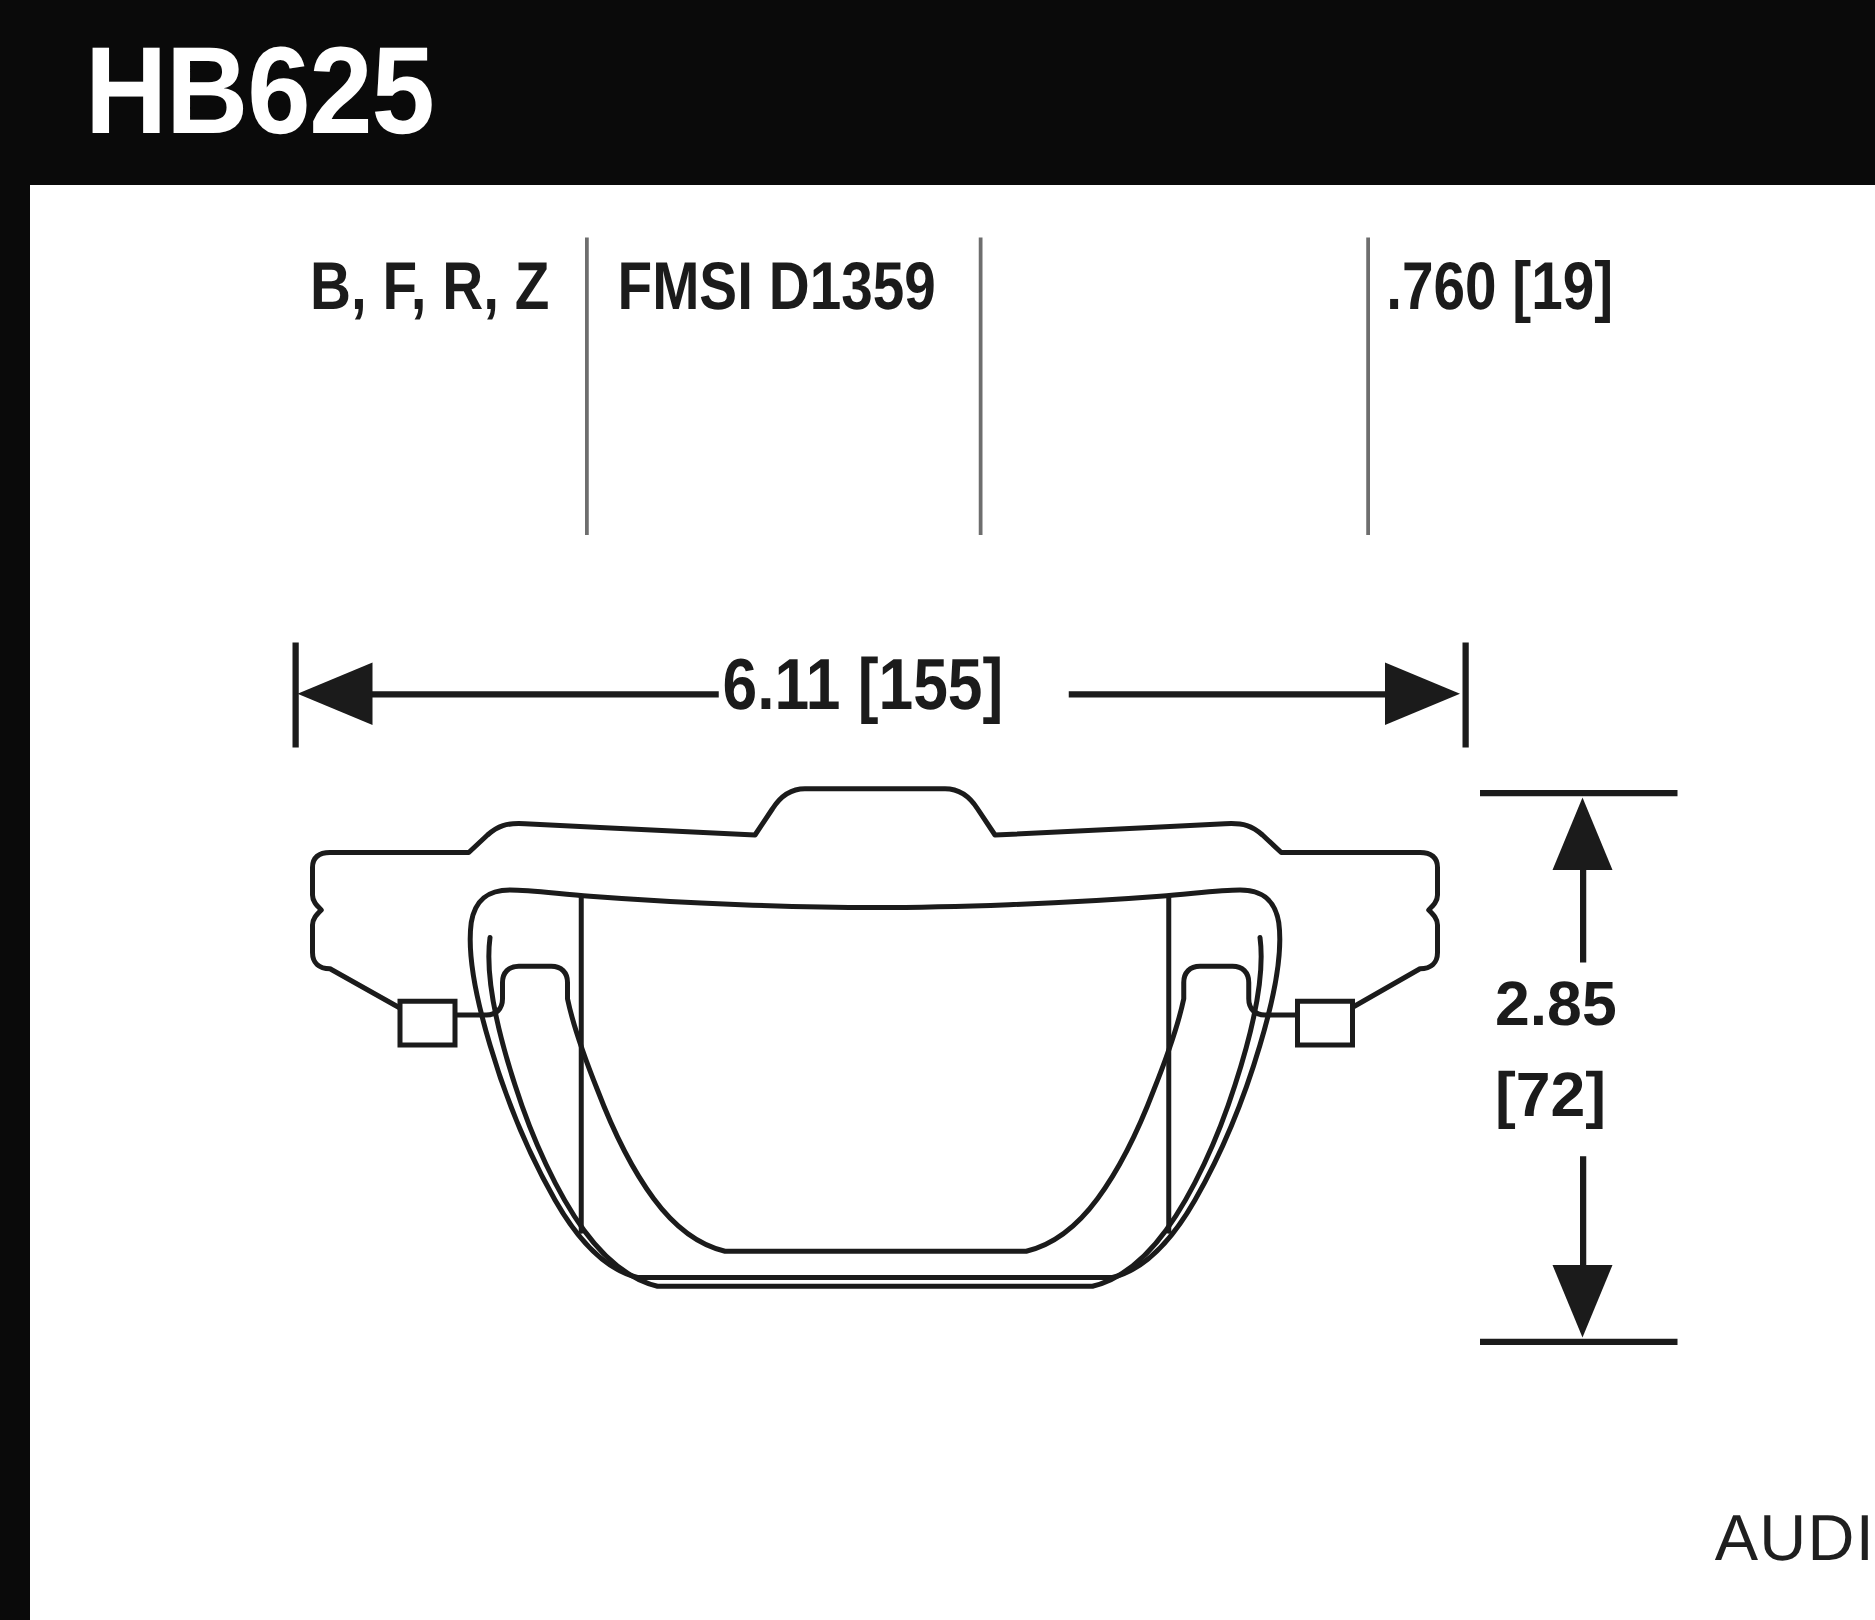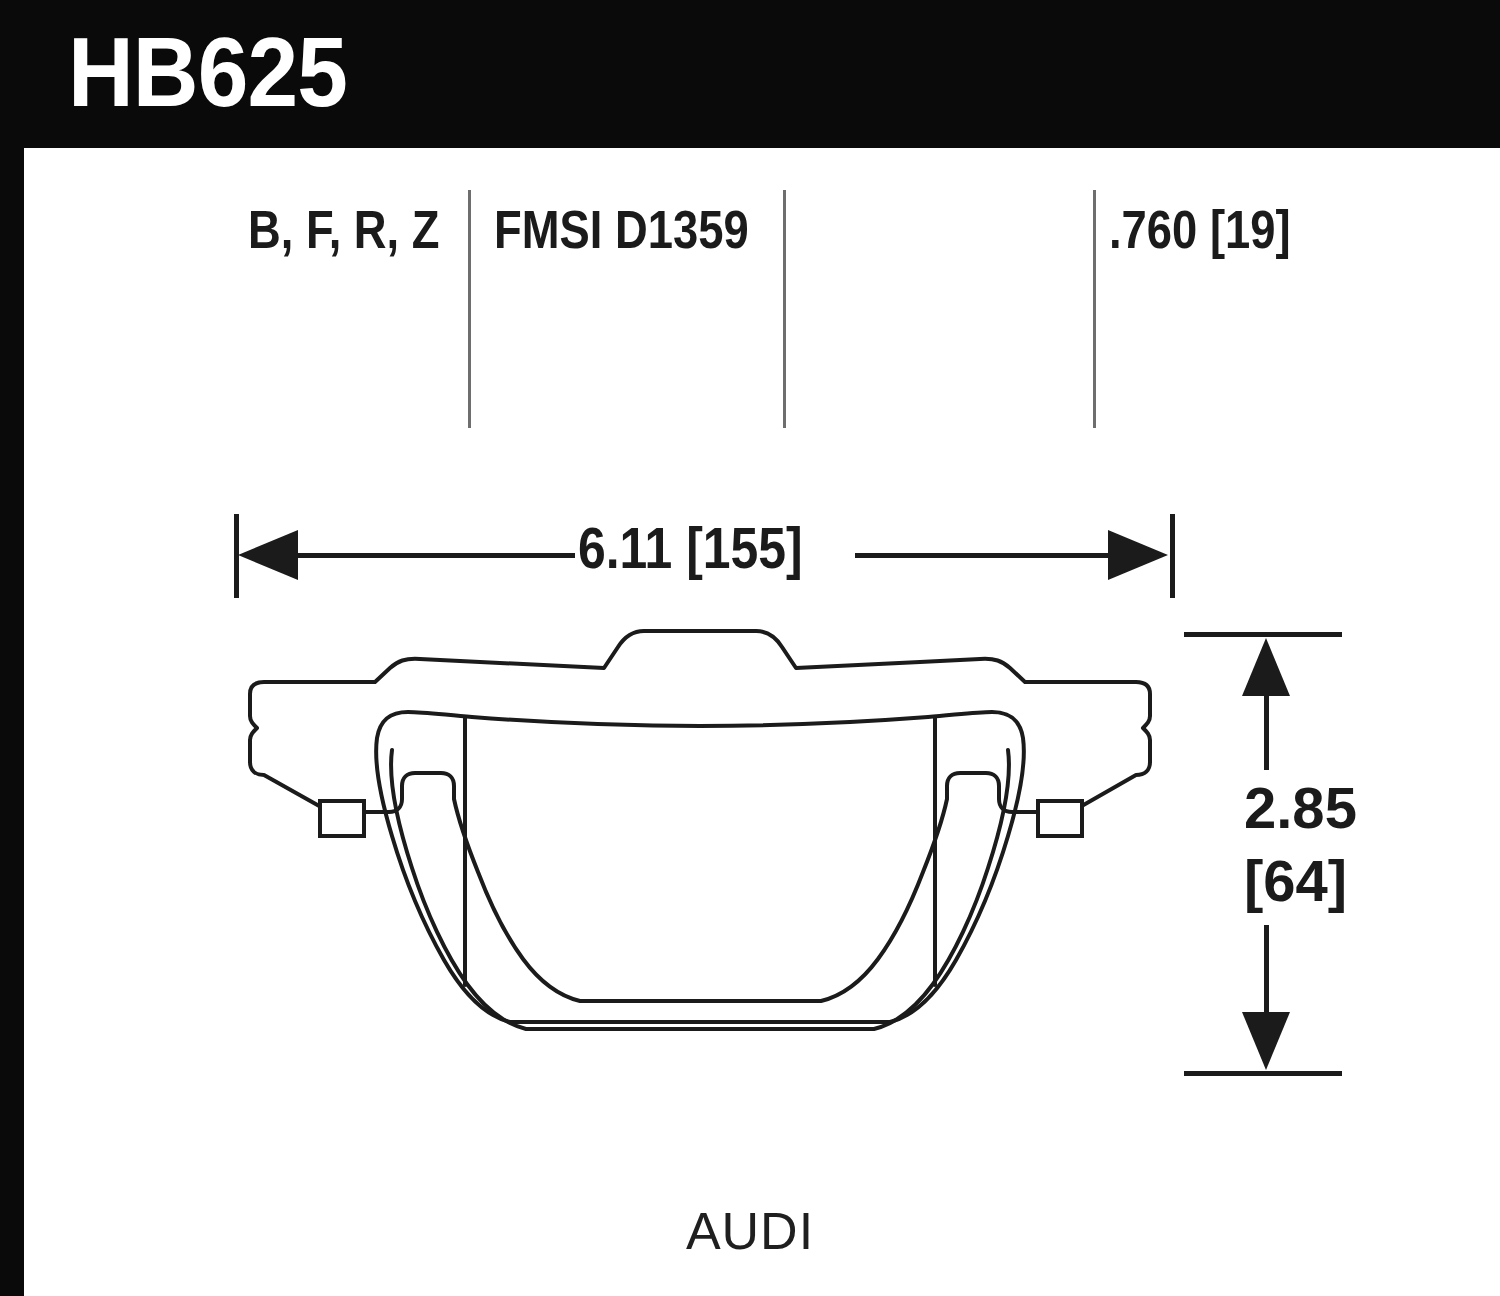--- a/index.html
+++ b/index.html
@@ -168,24 +168,24 @@
     position: absolute;
     left: 1242px;
     top: 1012px;
     width: 0; height: 0;
     border-left: 24px solid transparent;
     border-right: 24px solid transparent;
     border-top: 58px solid #1b1b1b;
   }
   .dim-h-label {
     position: absolute;
-    left: 1244px;
+    left: 1196px;
     width: 150px;
     text-align: left;
-    font-size: 58px;
+    font-size: 50px;
     line-height: 1.13;
     font-weight: 700;
     color: #1b1b1b;
     font-family: "Liberation Sans Narrow", "Liberation Sans", sans-serif;
     white-space: nowrap;
   }
   .dim-h-label.inches { top: 775px; }
   .dim-h-label.mm     { top: 848px; }
 
   
@@ -194,21 +194,21 @@
     left: 220px;
     top: 620px;
   }
 
   
   .vehicle {
     position: absolute;
     left: 0;
     top: 1205px;
     width: 1500px;
-    text-align: center;
+    text-align: right;
     font-size: 52px;
     line-height: 1;
     font-weight: 400;
     color: #1f1f1f;
     letter-spacing: 1px;
     font-family: "Liberation Sans", sans-serif;
   }
 </style>
 </head>
 <body>
@@ -241,21 +241,21 @@
   <div class="arrow-right"></div>
   <div class="dim-w-label">6.11 [155]</div>
 
   <div class="dim-h-ext top"></div>
   <div class="dim-h-ext bottom"></div>
   <div class="dim-h-line upper"></div>
   <div class="dim-h-line lower"></div>
   <div class="arrow-up"></div>
   <div class="arrow-down"></div>
   <div class="dim-h-label inches">2.85</div>
-  <div class="dim-h-label mm">[64]</div>
+  <div class="dim-h-label mm">[72]</div>
 
   <svg class="pad-svg" width="960" height="480" viewBox="0 0 960 480">
 
     <path fill="#ffffff" stroke="#1b1b1b" stroke-width="4" stroke-linejoin="round" stroke-linecap="round" d="M 398 27
              C 405 16 413 11 424 11
              L 536 11
              C 547 11 555 16 562 27
              L 576 48
              C 600 47 640 45 700 42
              L 760 39

